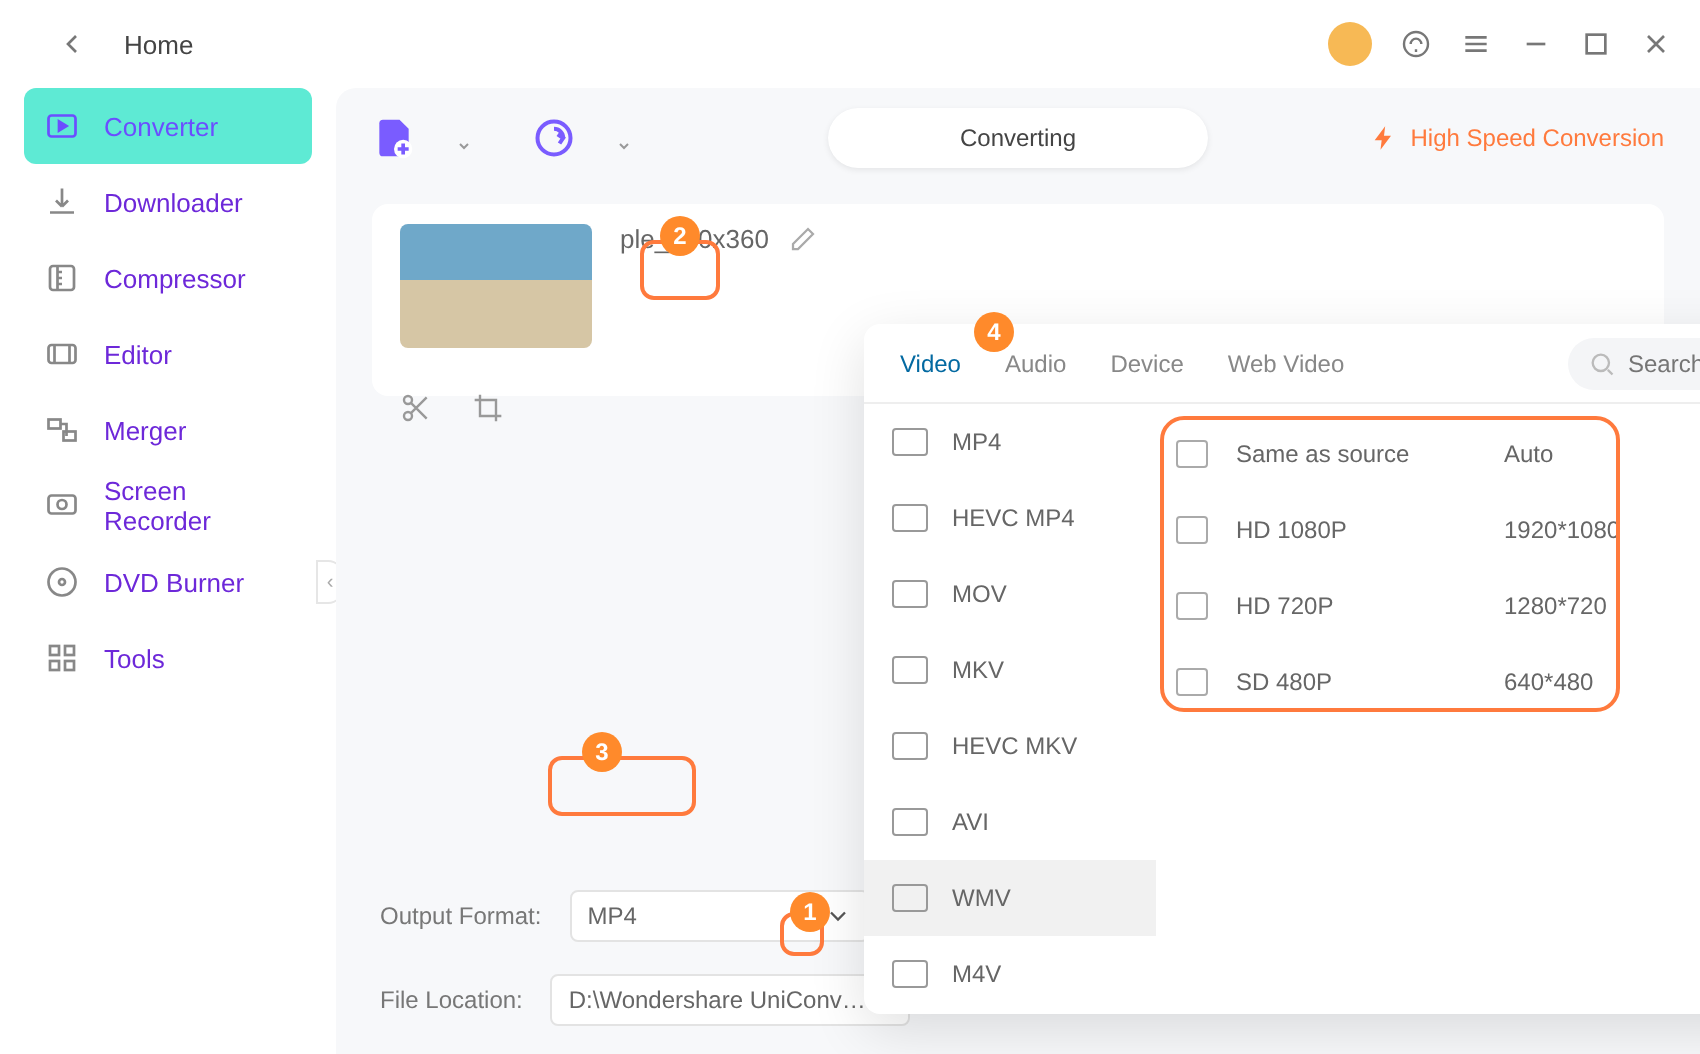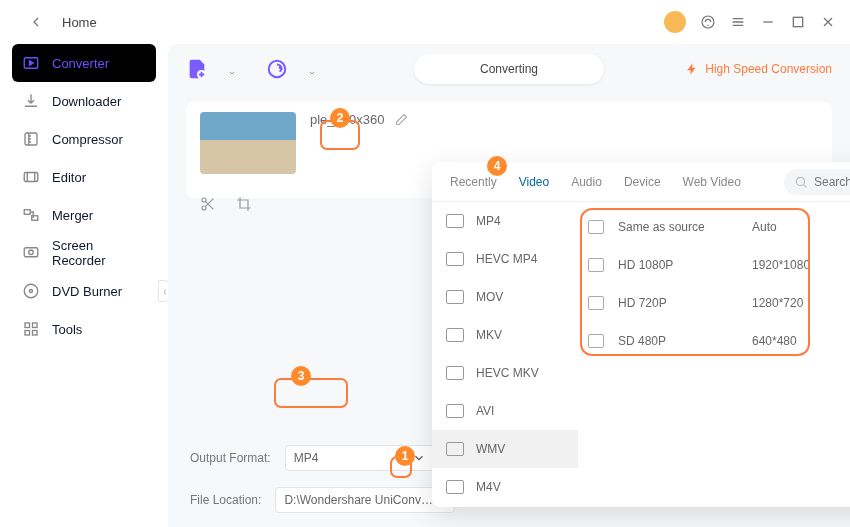--- a/index.html
+++ b/index.html
@@ -3,22 +3,22 @@
 <meta charset="utf-8">
 <style>
 *{box-sizing:border-box;margin:0;padding:0;font-family:-apple-system,BlinkMacSystemFont,"Segoe UI",sans-serif}
 body{width:850px;height:527px;background:#fff;overflow:hidden;position:relative;font-size:13px;color:#444}
 .titlebar{height:44px;display:flex;align-items:center;justify-content:flex-end;padding:7px 14px;gap:14px}
 .titlebar .left{margin-right:auto;display:flex;align-items:center;gap:18px;padding-left:14px}
 .tb-btn{width:16px;height:16px;display:flex;align-items:center;justify-content:center;color:#777}
 .avatar{width:22px;height:22px;border-radius:50%;background:#f7b955}
 .main{display:flex;height:calc(100% - 44px)}
 .sidebar{width:168px;padding:0 12px}
-.sb-item{display:flex;align-items:center;gap:12px;height:38px;padding:0 10px;border-radius:6px;color:#0f172a;cursor:pointer}
-.sb-item.active{background:#000000;color:#6b4eff}
+.sb-item{display:flex;align-items:center;gap:12px;height:38px;padding:0 10px;border-radius:6px;color:#6d28d9;cursor:pointer}
+.sb-item.active{background:#5eead4;color:#6b4eff}
 .sb-icon{width:18px;height:18px;flex:none;color:#888}
 .sb-item.active .sb-icon{color:#6b4eff}
 .content{flex:1;background:#f7f8fa;border-radius:10px 0 0 0;padding:14px 18px 10px;position:relative;display:flex;flex-direction:column}
 .toolbar{display:flex;align-items:center;gap:20px}
 .add-btn{width:22px;height:22px;color:#7a5cff}
 .seg{margin-left:auto;margin-right:auto;position:absolute;left:50%;transform:translateX(-50%);top:10px;background:#eef0f3;border-radius:18px;display:flex;width:190px;height:30px;font-size:12px}
 .seg>div{flex:1;display:flex;align-items:center;justify-content:center;border-radius:18px;color:#888}
 .seg>div.on{background:#fff;box-shadow:0 1px 3px rgba(0,0,0,.08);color:#444}
 .hsc{margin-left:auto;color:#ff7a3d;font-size:12px;display:flex;align-items:center;gap:6px}
 .item-row{margin-top:22px;background:#fff;border-radius:8px;padding:10px 14px;display:flex;align-items:flex-start;gap:14px;height:96px}
@@ -234,21 +234,20 @@
               </svg></span>
         </div>
         <span style="width:16px;height:16px;color:#999"><svg viewBox="0 0 24 24" fill="none" stroke="currentColor" stroke-width="1.8">
               <path d="M3 7h6l2 3h10v9H3z"></path>
             </svg></span>
       </div>
     </div>
 
     <div class="panel">
       <div class="tabs">
-        <div class="tab">Recently</div>
         <div class="tab active">Video</div>
         <div class="tab">Audio</div>
         <div class="tab">Device</div>
         <div class="tab">Web Video</div>
         <div class="search">
           <span style="width:14px;height:14px"><svg viewBox="0 0 24 24" fill="none" stroke="currentColor" stroke-width="2">
                 <circle cx="11" cy="11" r="7"></circle>
                 <path d="M21 21l-4-4"></path>
               </svg></span>
           <input placeholder="Search" style="">

